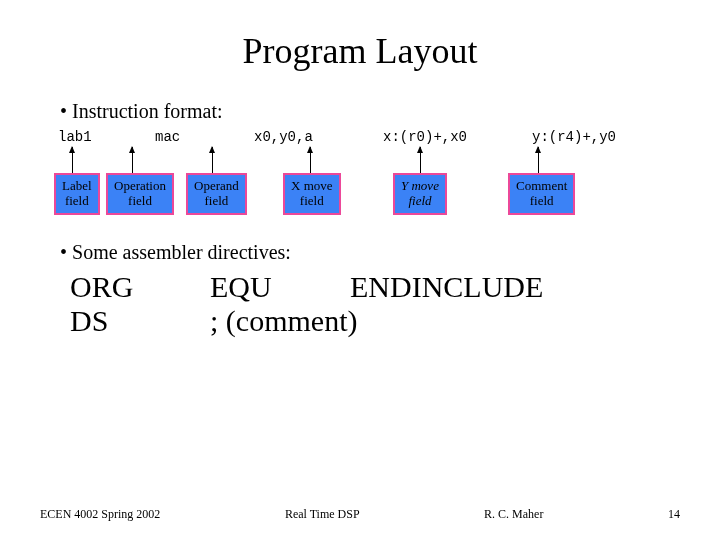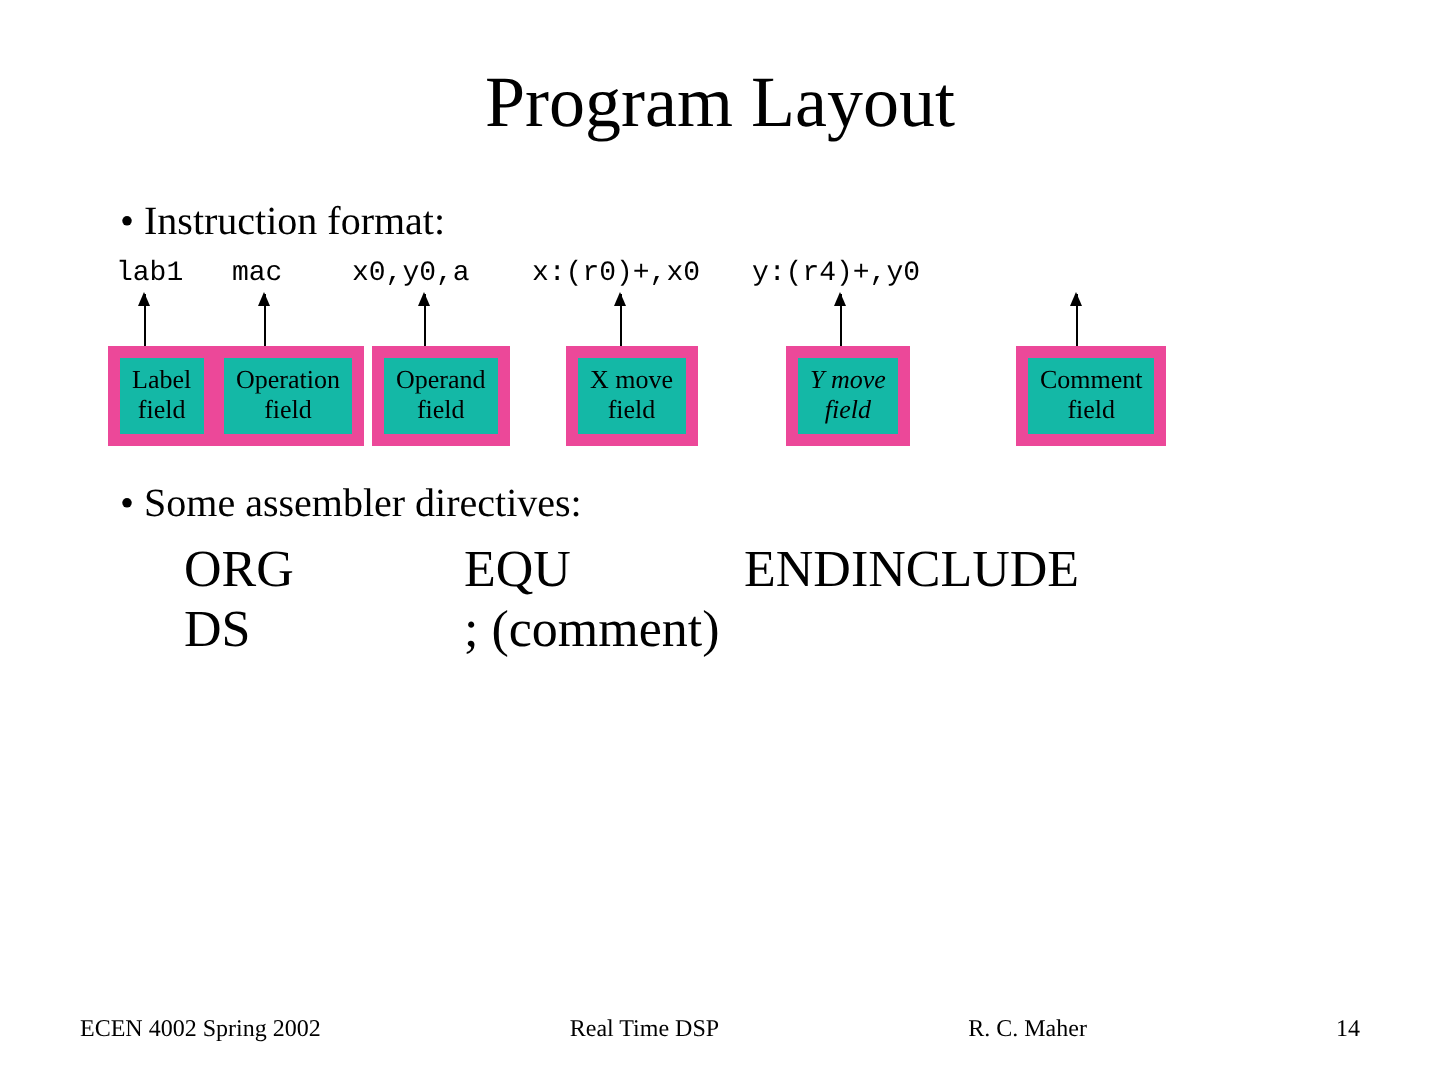--- a/index.html
+++ b/index.html
@@ -24,37 +24,38 @@
     margin-left: 20px;
   }
   .bullet::before { content: "• "; }
   .code-row {
     font-family: "Courier New", Courier, monospace;
     font-size: 14px;
     display: flex;
     margin-left: 18px;
     margin-top: 4px;
     margin-bottom: 2px;
+    gap: 39px;
   }
   .code-row > span { display: inline-block; }
   .diagram {
     position: relative;
     margin-left: 18px;
     margin-top: 2px;
     height: 72px;
   }
   .box {
     position: absolute;
-    border: 6px solid #ec4899;
+    border: 2px solid #ec4899;
     font-size: 13px;
     text-align: center;
     padding: 4px 6px;
     line-height: 1.15;
     top: 26px;
-    background: #14b8a6;
+    background: #3b82f6;
   }
   .arrow {
     position: absolute;
     width: 1px;
     background: #000;
     top: 0;
     height: 26px;
   }
   .arrow::before {
     content: "";
@@ -64,22 +65,22 @@
     width: 0; height: 0;
     border-left: 3.5px solid transparent;
     border-right: 3.5px solid transparent;
     border-bottom: 7px solid #000;
   }
   .directives {
     margin-top: 22px;
   }
   .dir-row {
     display: flex;
-    margin-left: 52px;
-    font-size: 26px;
+    margin-left: 30px;
+    font-size: 30px;
   }
   .dir-row > span { display: inline-block; }
   .footer {
     position: absolute;
     bottom: 18px;
     left: 40px;
     right: 40px;
     display: flex;
     justify-content: space-between;
     font-size: 12px;

